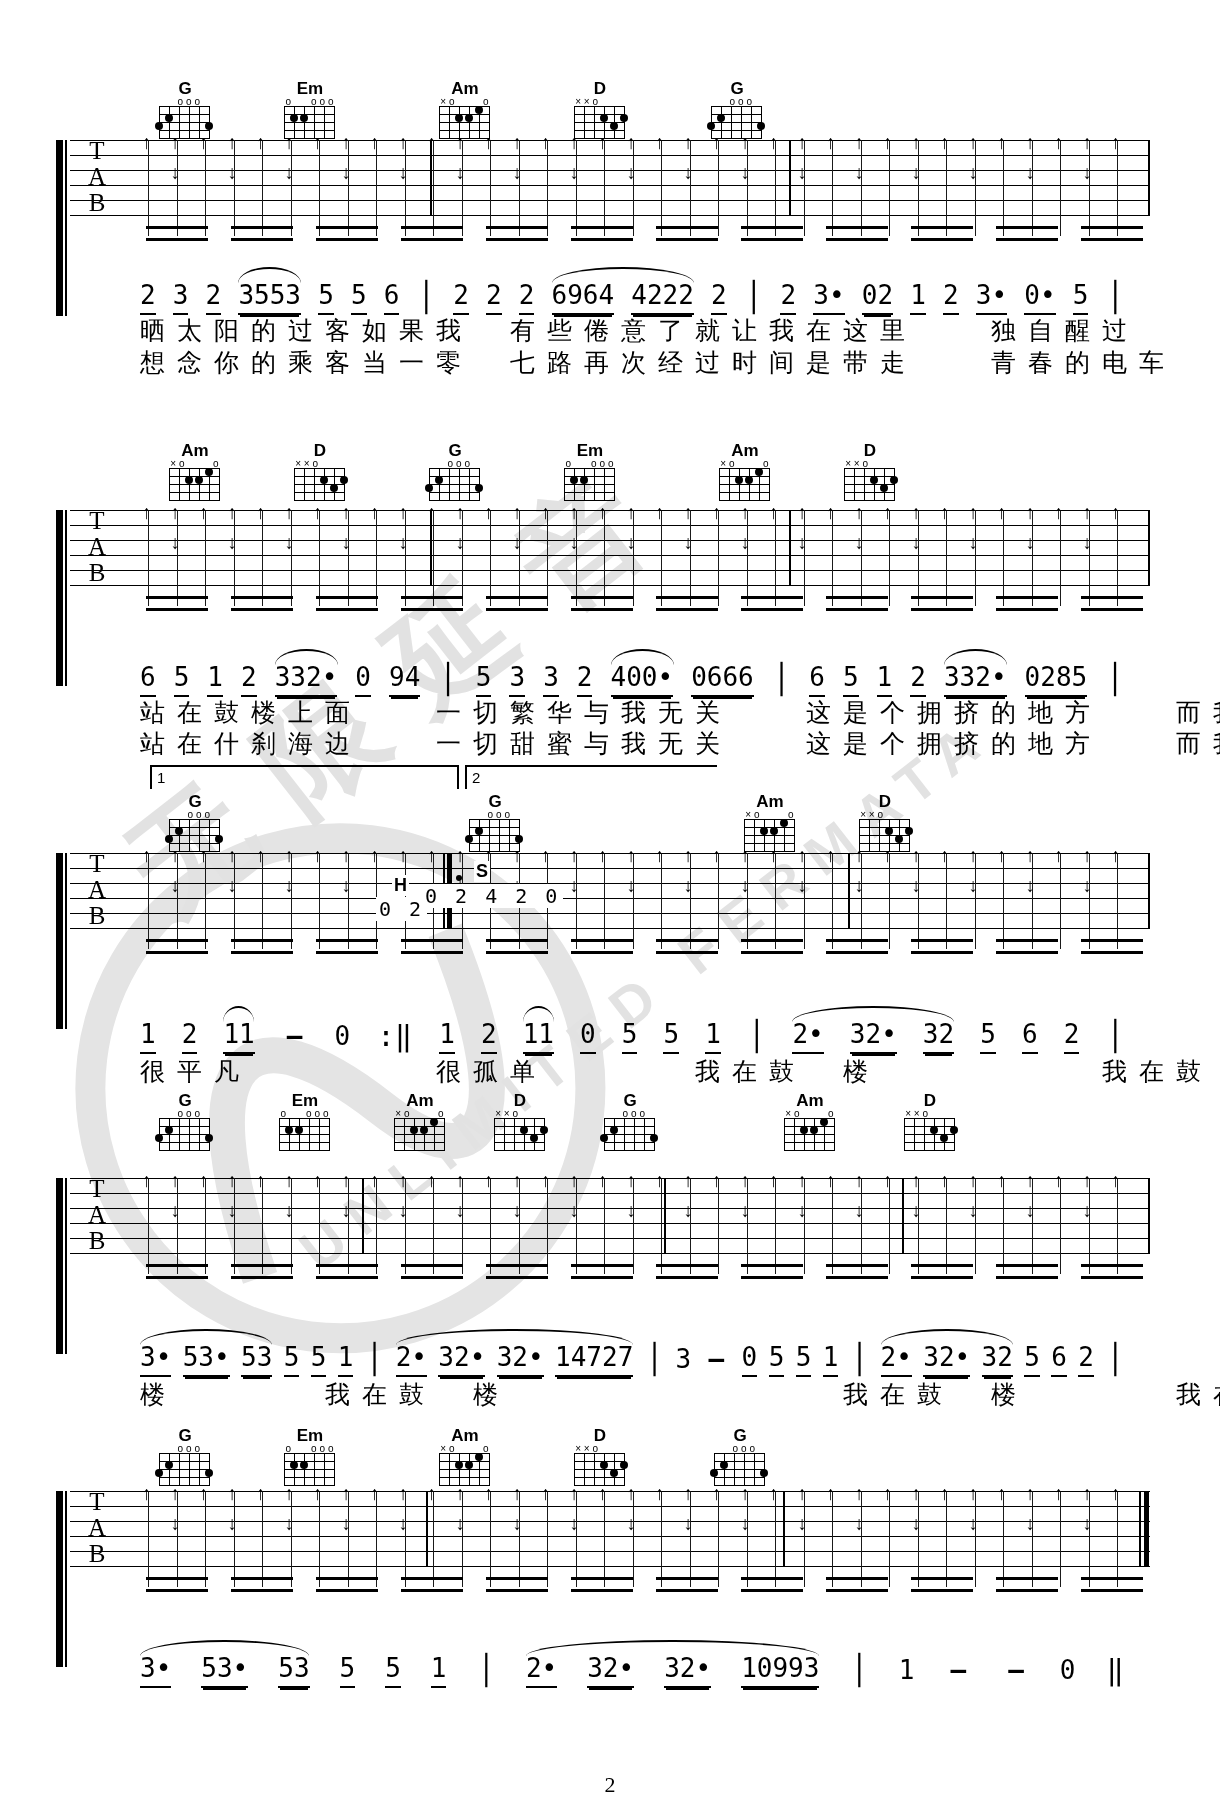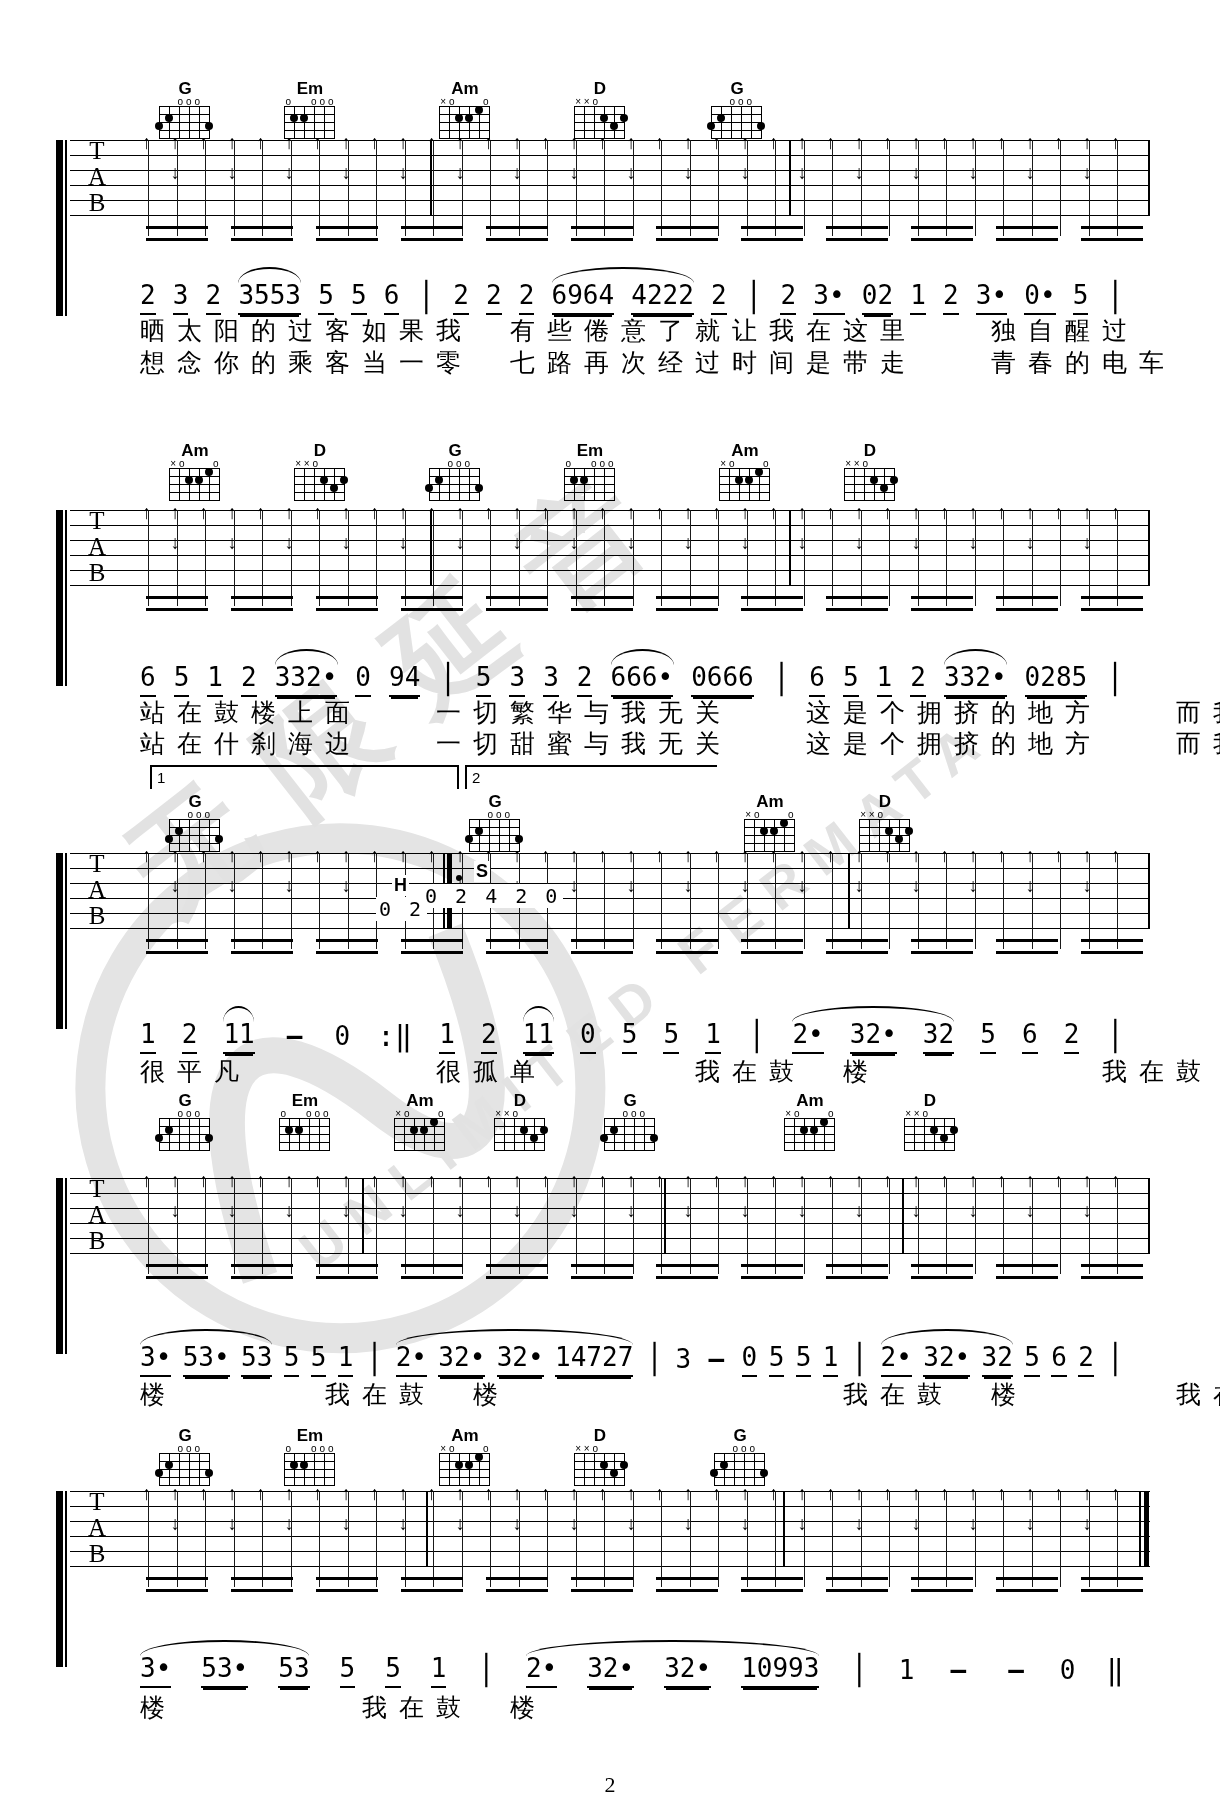--- a/index.html
+++ b/index.html
@@ -584,21 +584,21 @@
         <span class="tok u1">1</span>
         <span class="tok u1">2</span>
         <span class="tok u2">332•</span>
         <span class="tok u1">0</span>
         <span class="tok u2">94</span>
         <span class="tok bar">│</span>
         <span class="tok u1">5</span>
         <span class="tok u1">3</span>
         <span class="tok u1">3</span>
         <span class="tok u1">2</span>
-        <span class="tok u2">666•</span>
+        <span class="tok u2">400•</span>
         <span class="tok u2">0666</span>
         <span class="tok bar">│</span>
         <span class="tok u1">6</span>
         <span class="tok u1">5</span>
         <span class="tok u1">1</span>
         <span class="tok u1">2</span>
         <span class="tok u2">332•</span>
         <span class="tok u2">0285</span>
         <span class="tok bar">│</span>
       </div>
@@ -1380,18 +1380,17 @@
         <span class="tok u2">10993</span>
         <span class="tok bar">│</span>
         <span class="tok">1</span>
         <span class="tok dash">–</span>
         <span class="tok dash">–</span>
         <span class="tok">0</span>
         <span class="tok bar">‖</span>
       </div>
       <div class="arc" style="left: 140px; width: 169px; top: 215px;"></div>
       <div class="arc" style="left: 526px; width: 293px; top: 215px;"></div>
-      <div class="lyrics" style="top: 266px;">楼　　　　　我在鼓　楼</div>
     </section>
 
   <div class="page-number">2</div>
 
 </div>
 
 </body></html>

